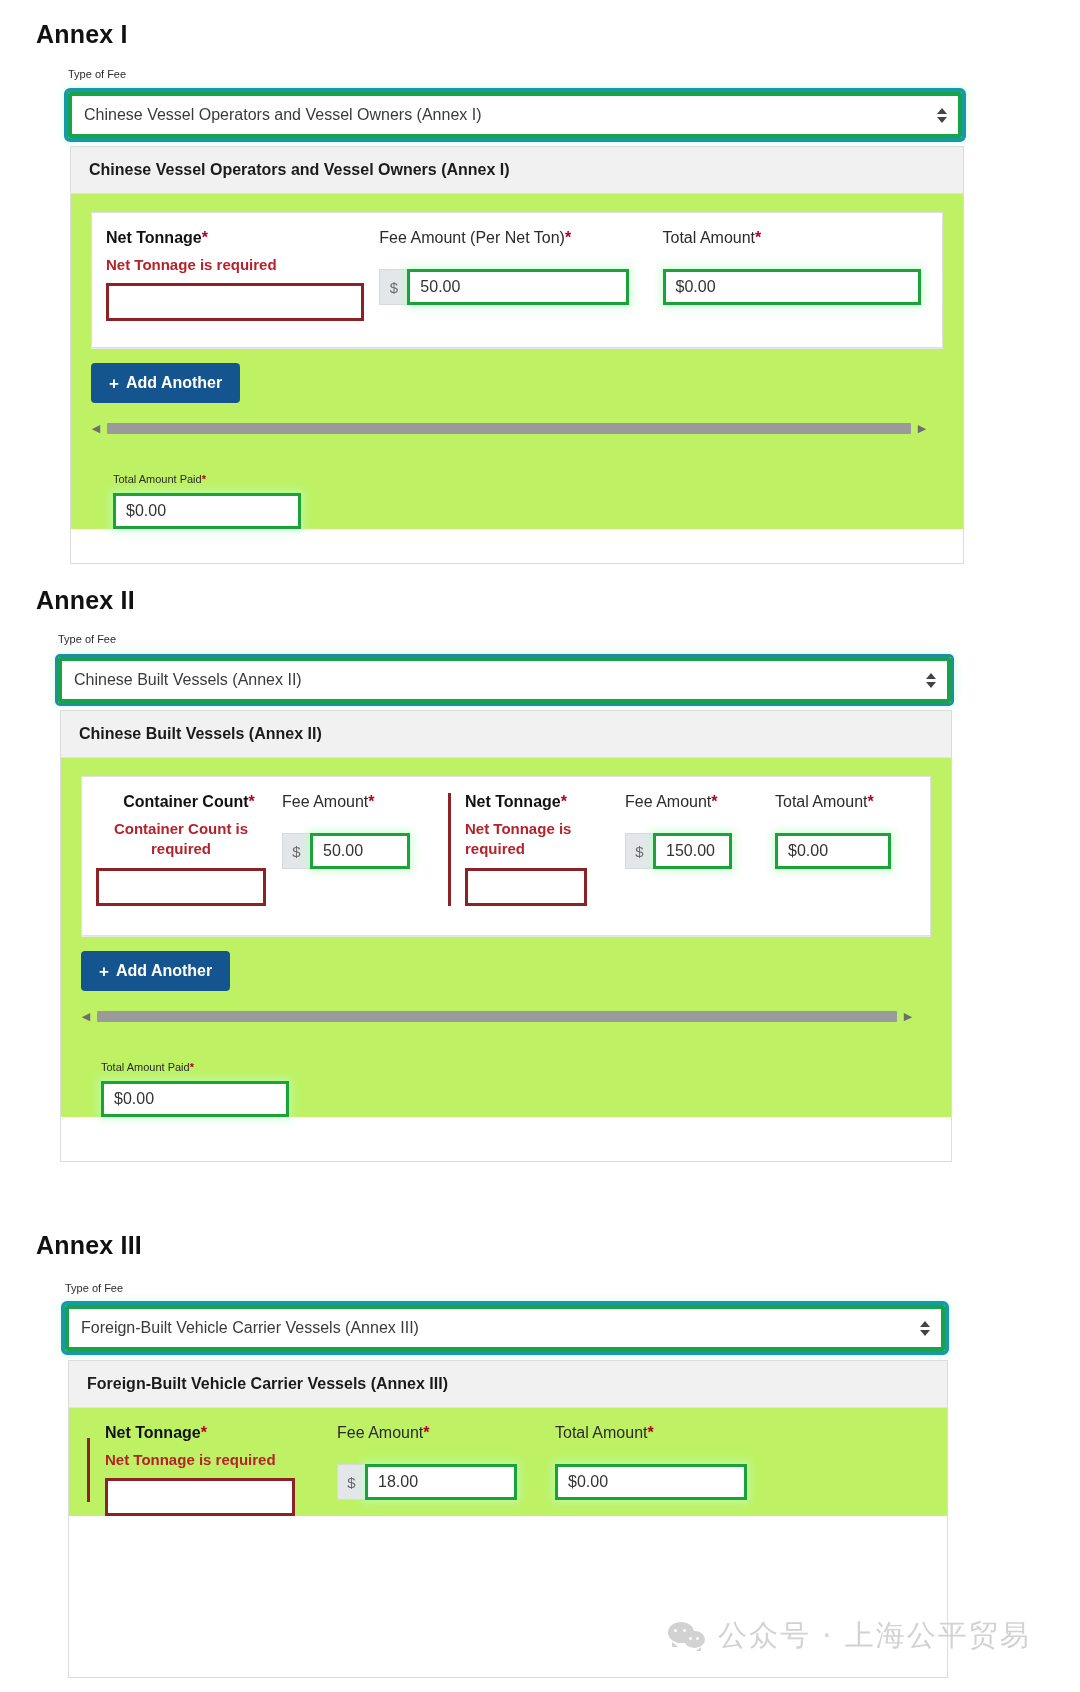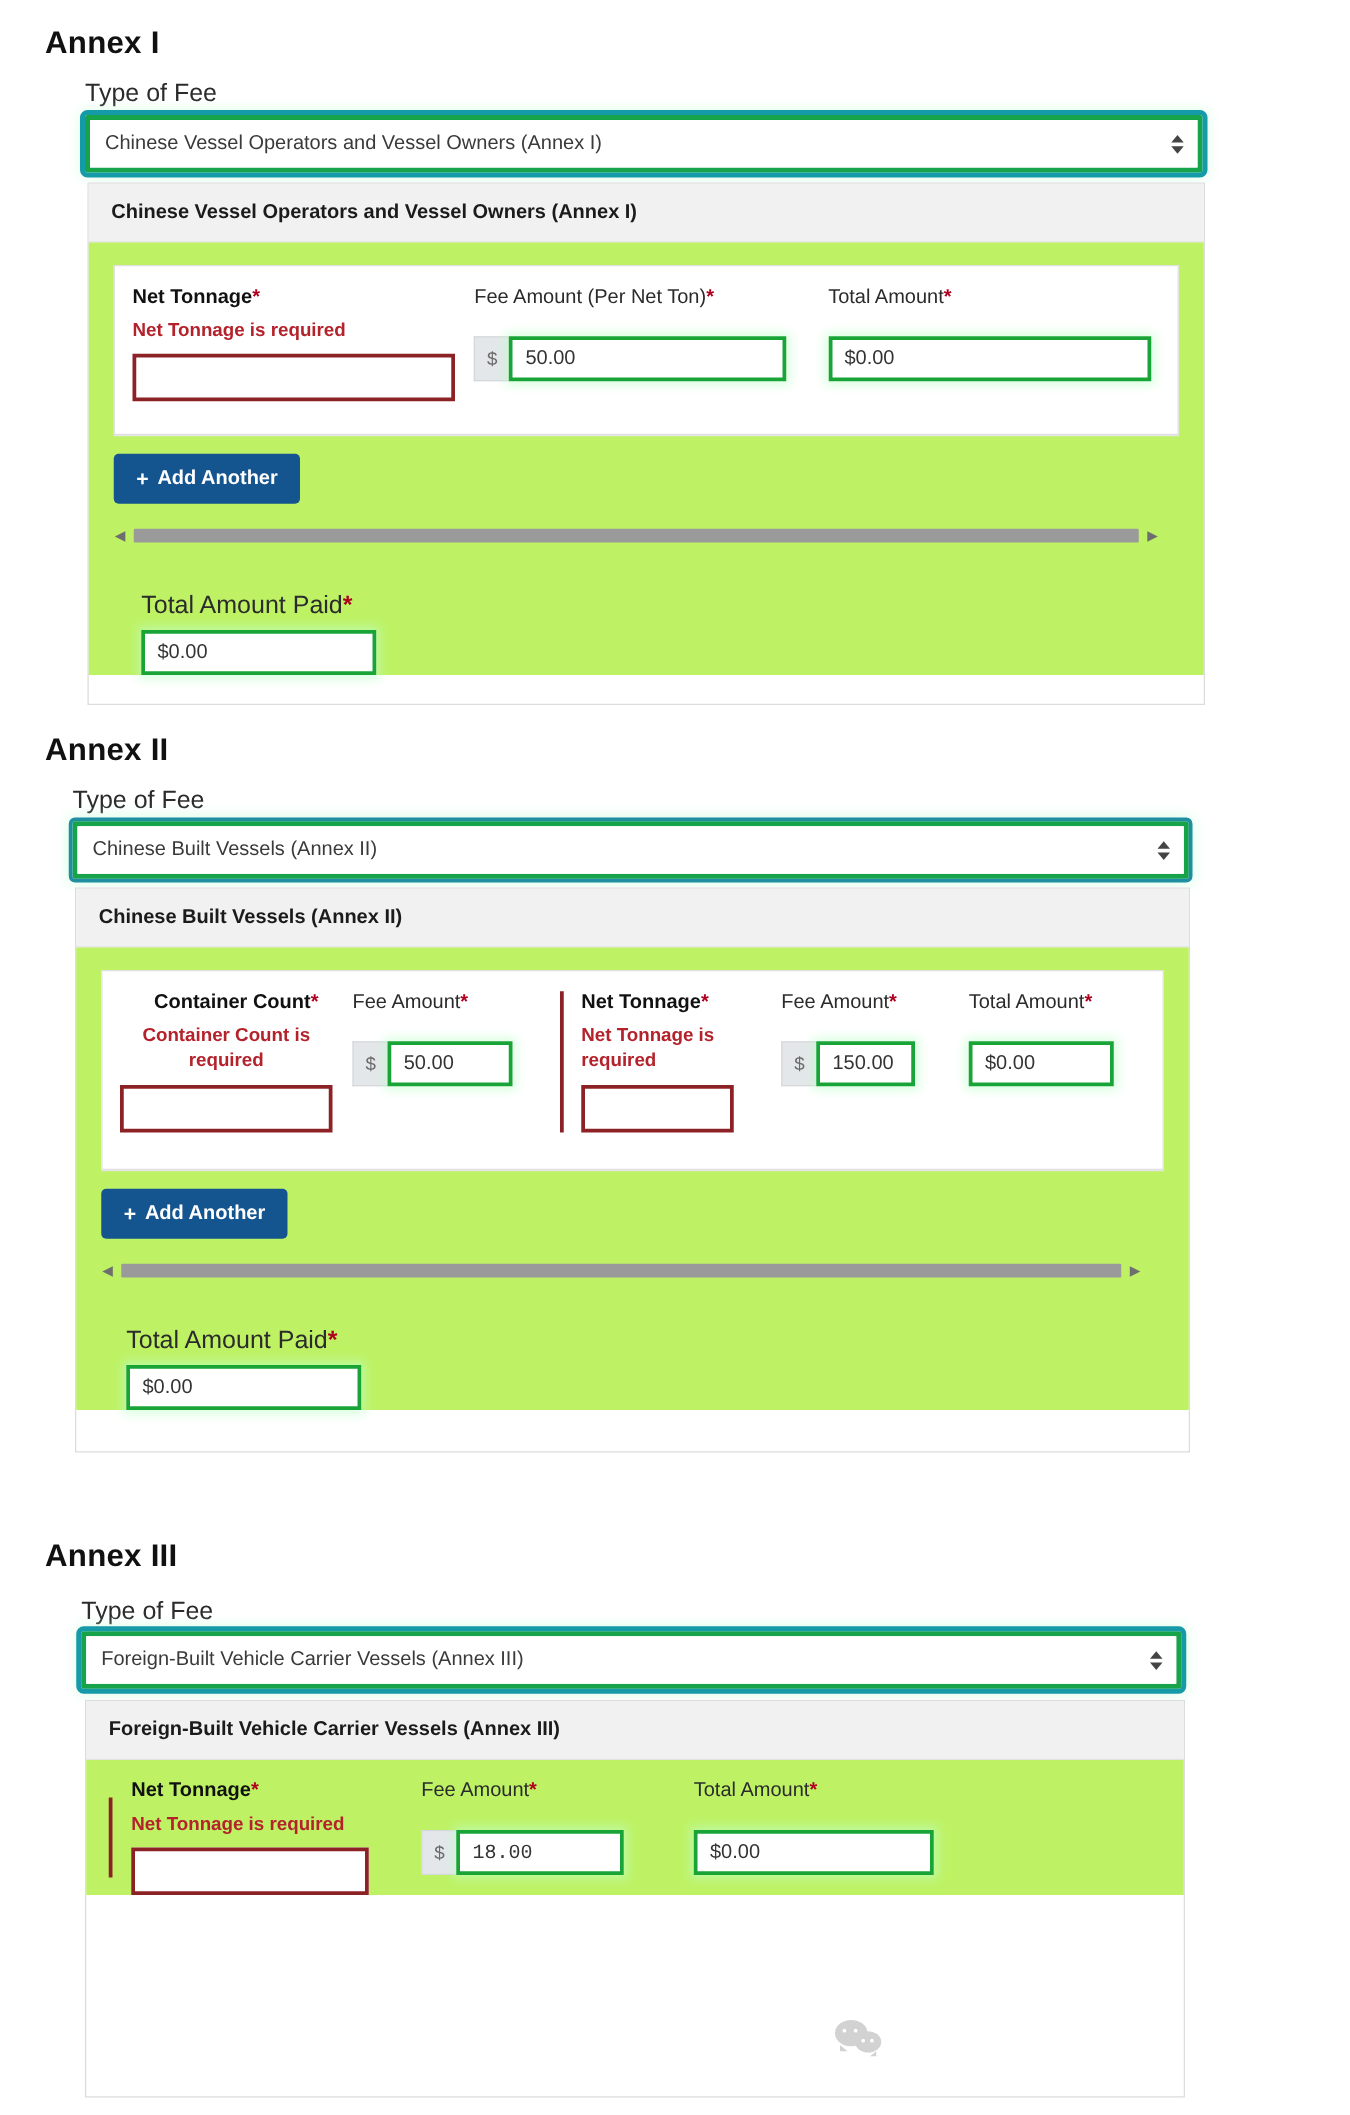--- a/index.html
+++ b/index.html
@@ -18,21 +18,21 @@
 
   
   .annex-title {
     font-size: 25px;
     font-weight: bold;
     color: #111111;
     letter-spacing: 0.2px;
   }
 
   .field-label {
-    font-size: 20px;
+    font-size: 11px;
     color: #2b2b2b;
     font-weight: normal;
     margin-top: 34px;
   }
 
   
   .select-wrap {
     position: relative;
     border: 4px solid #16a34a;
     outline: 3px solid #1f8ea0;
@@ -423,21 +423,21 @@
           <span class="err-msg" style="max-width:none;">Net Tonnage is required</span>
           <div class="inp error" style="width:190px;"></div>
         </div>
 
         <div class="fld" style="width:218px;">
           <span class="lbl">
             <span>Fee Amount</span><span class="req-star">*</span>
           </span>
           <div class="money" style="margin-top:14px;">
             <span class="prefix">$</span>
-            <div class="inp green" style="width:134px;font-family:Liberation Mono, monospace;">18.00</div>
+            <div class="inp green" style="width:152px;">18.00</div>
           </div>
         </div>
 
         <div class="fld" style="width:210px;">
           <span class="lbl">
             <span>Total Amount</span><span class="req-star">*</span>
           </span>
           <div class="inp green" style="width:192px; margin-top:14px;">$0.00</div>
         </div>
 
@@ -451,13 +451,14 @@
   <span class="wechat">
     <span class="b1">
         <span class="dot" style="left:6px;top:7px;"></span>
         <span class="dot" style="left:15px;top:7px;"></span>
       </span>
     <span class="b2">
         <span class="dot" style="left:5px;top:6px;"></span>
         <span class="dot" style="left:12px;top:6px;"></span>
       </span>
   </span>
+  <span>公众号 · 上海公平贸易</span>
 </div>
 
 </body></html>

